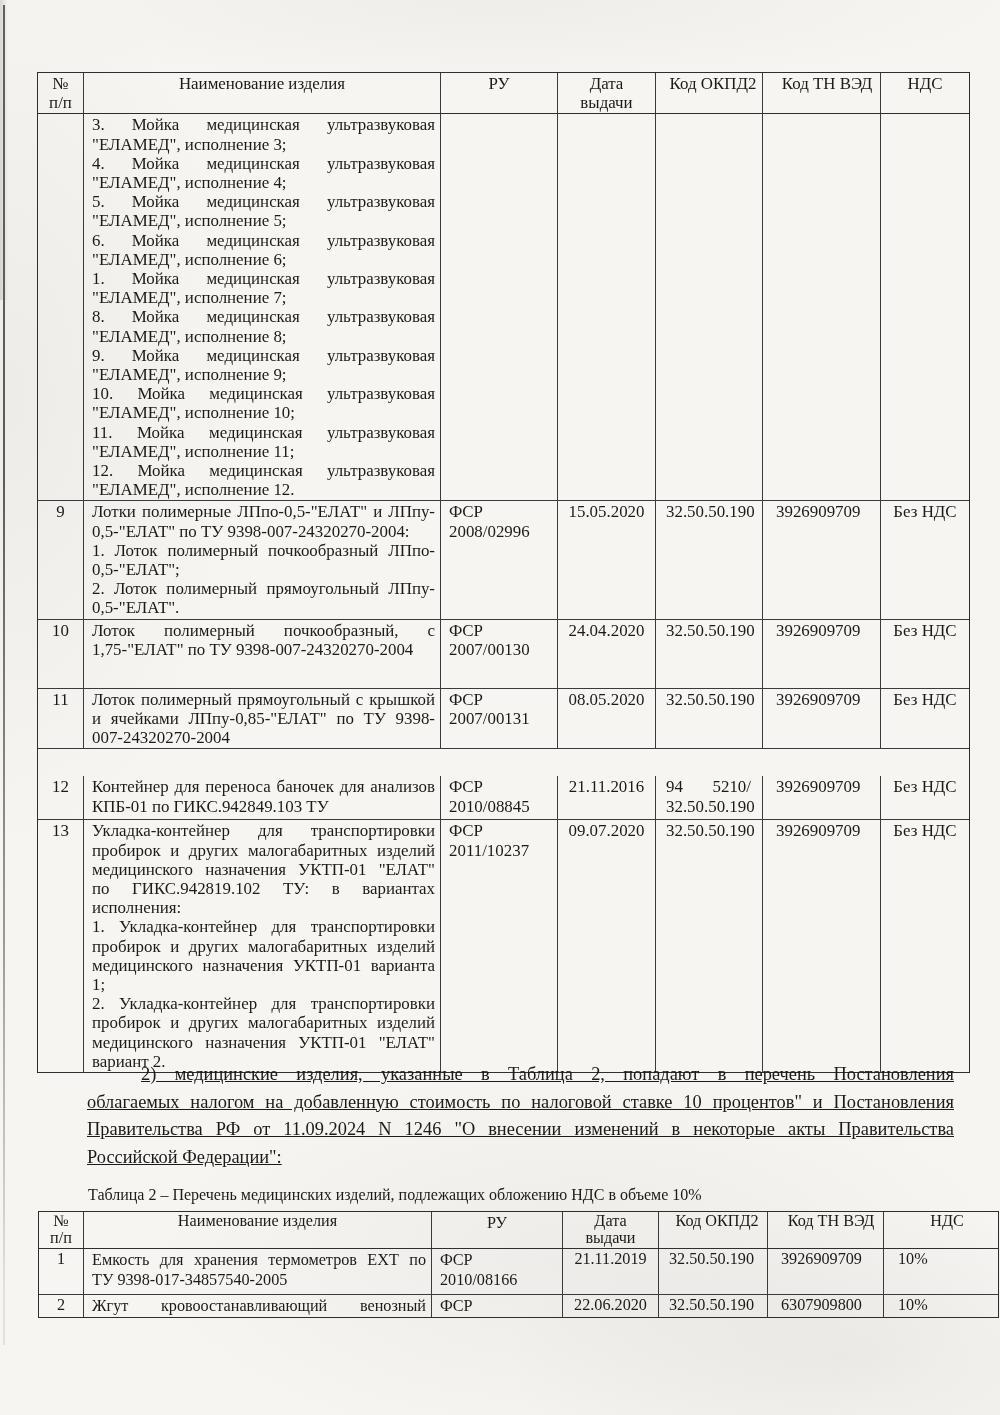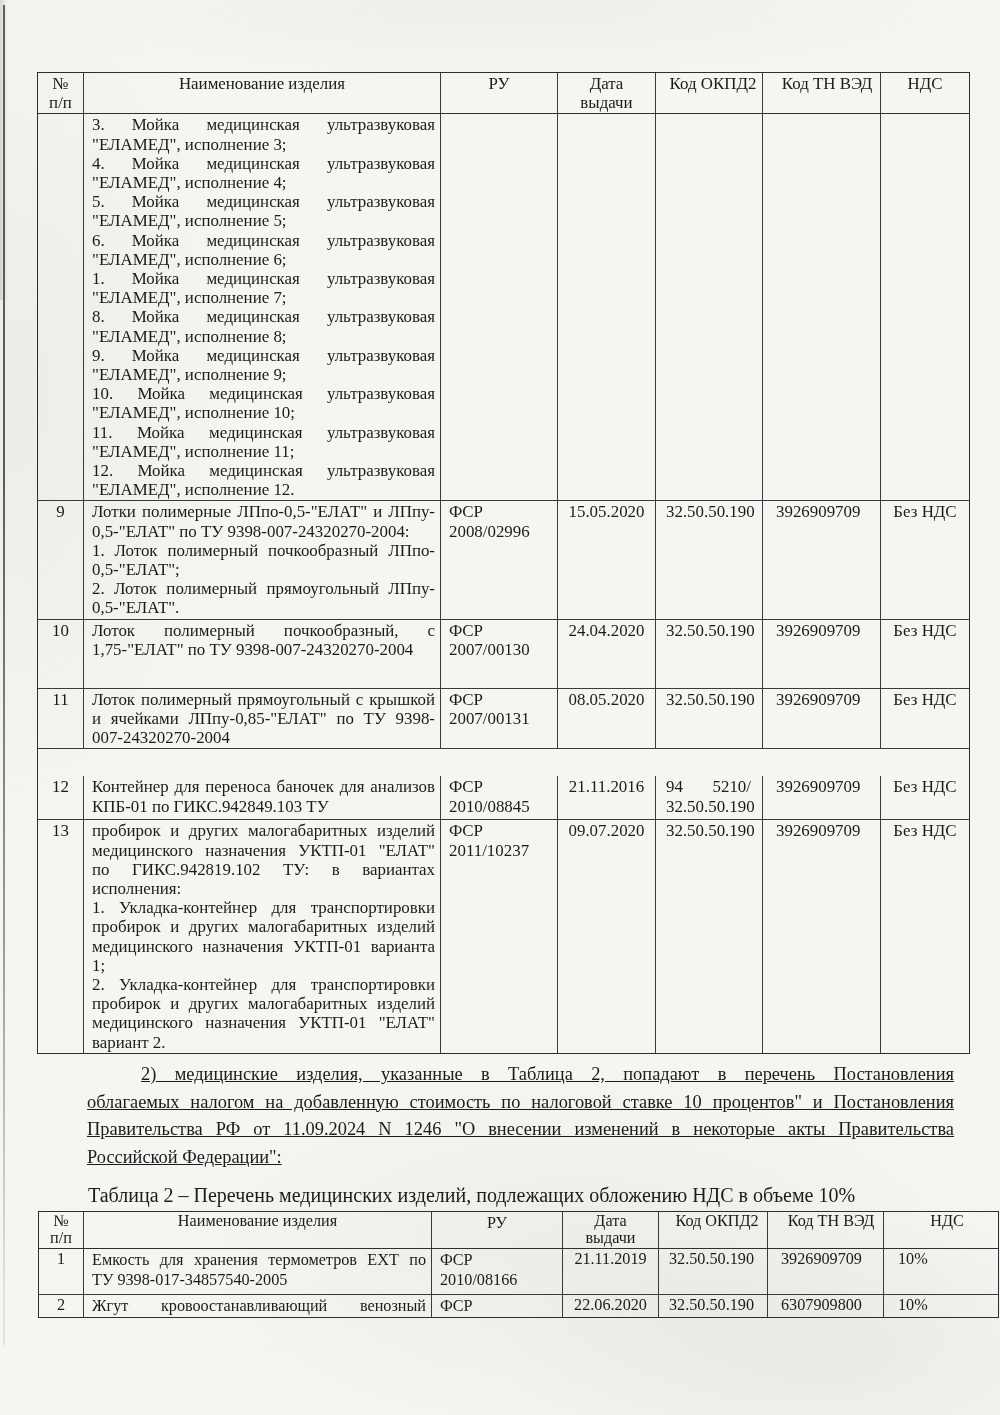--- a/index.html
+++ b/index.html
@@ -61,21 +61,21 @@
   .ind{padding-left:54px;}
 
   .mh68{min-height:68px;} .mh56{min-height:56px;} .mh43{min-height:43px;margin-top:27px;}
   .mh45{min-height:45px;} .mh21{min-height:21px;}
 
   .okpd-split{display:flex;justify-content:space-between;padding-right:6px;}
 
   
   .para{position:absolute;left:87px;top:1061px;width:867px;font-size:18.4px;text-decoration:underline;}
   .para>div{white-space:nowrap;line-height:27.6px;height:27.6px;}
-  .caption{position:absolute;left:88px;top:1183px;font-size:20px;line-height:24px;white-space:nowrap;}
+  .caption{position:absolute;left:88px;top:1183px;font-size:16px;line-height:24px;white-space:nowrap;}
 </style>
 </head>
 <body>
 
 <div class="page">
   <div class="scan-edge"></div>
   <div class="scan-edge2"></div>
 
   <div class="tbl t1">
     <div class="tr head">
@@ -184,20 +184,21 @@
         </div>
         <div>32.50.50.190</div>
       </div>
       <div class="td c-tnved">3926909709</div>
       <div class="td c-nds">Без НДС</div>
     </div>
 
     <div class="tr">
       <div class="td c-num">13</div>
       <div class="td c-name">
+          <div class="j">Укладка-контейнер для транспортировки</div>
           <div class="j">пробирок и других малогабаритных изделий</div>
           <div class="j">медицинского назначения УКТП-01 "ЕЛАТ"</div>
           <div class="j">по ГИКС.942819.102 ТУ: в вариантах</div>
           <div>исполнения:</div>
           <div class="j">1. Укладка-контейнер для транспортировки</div>
           <div class="j">пробирок и других малогабаритных изделий</div>
           <div class="j">медицинского назначения УКТП-01 варианта</div>
           <div>1;</div>
           <div class="j">2. Укладка-контейнер для транспортировки</div>
           <div class="j">пробирок и других малогабаритных изделий</div>

